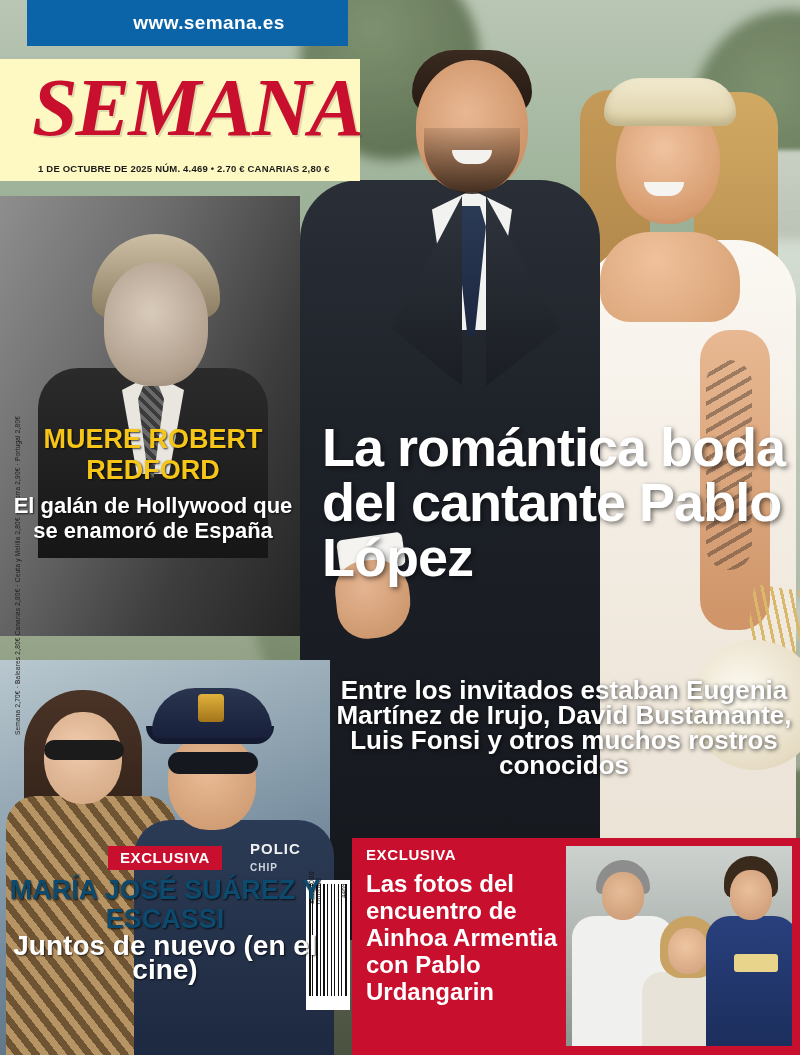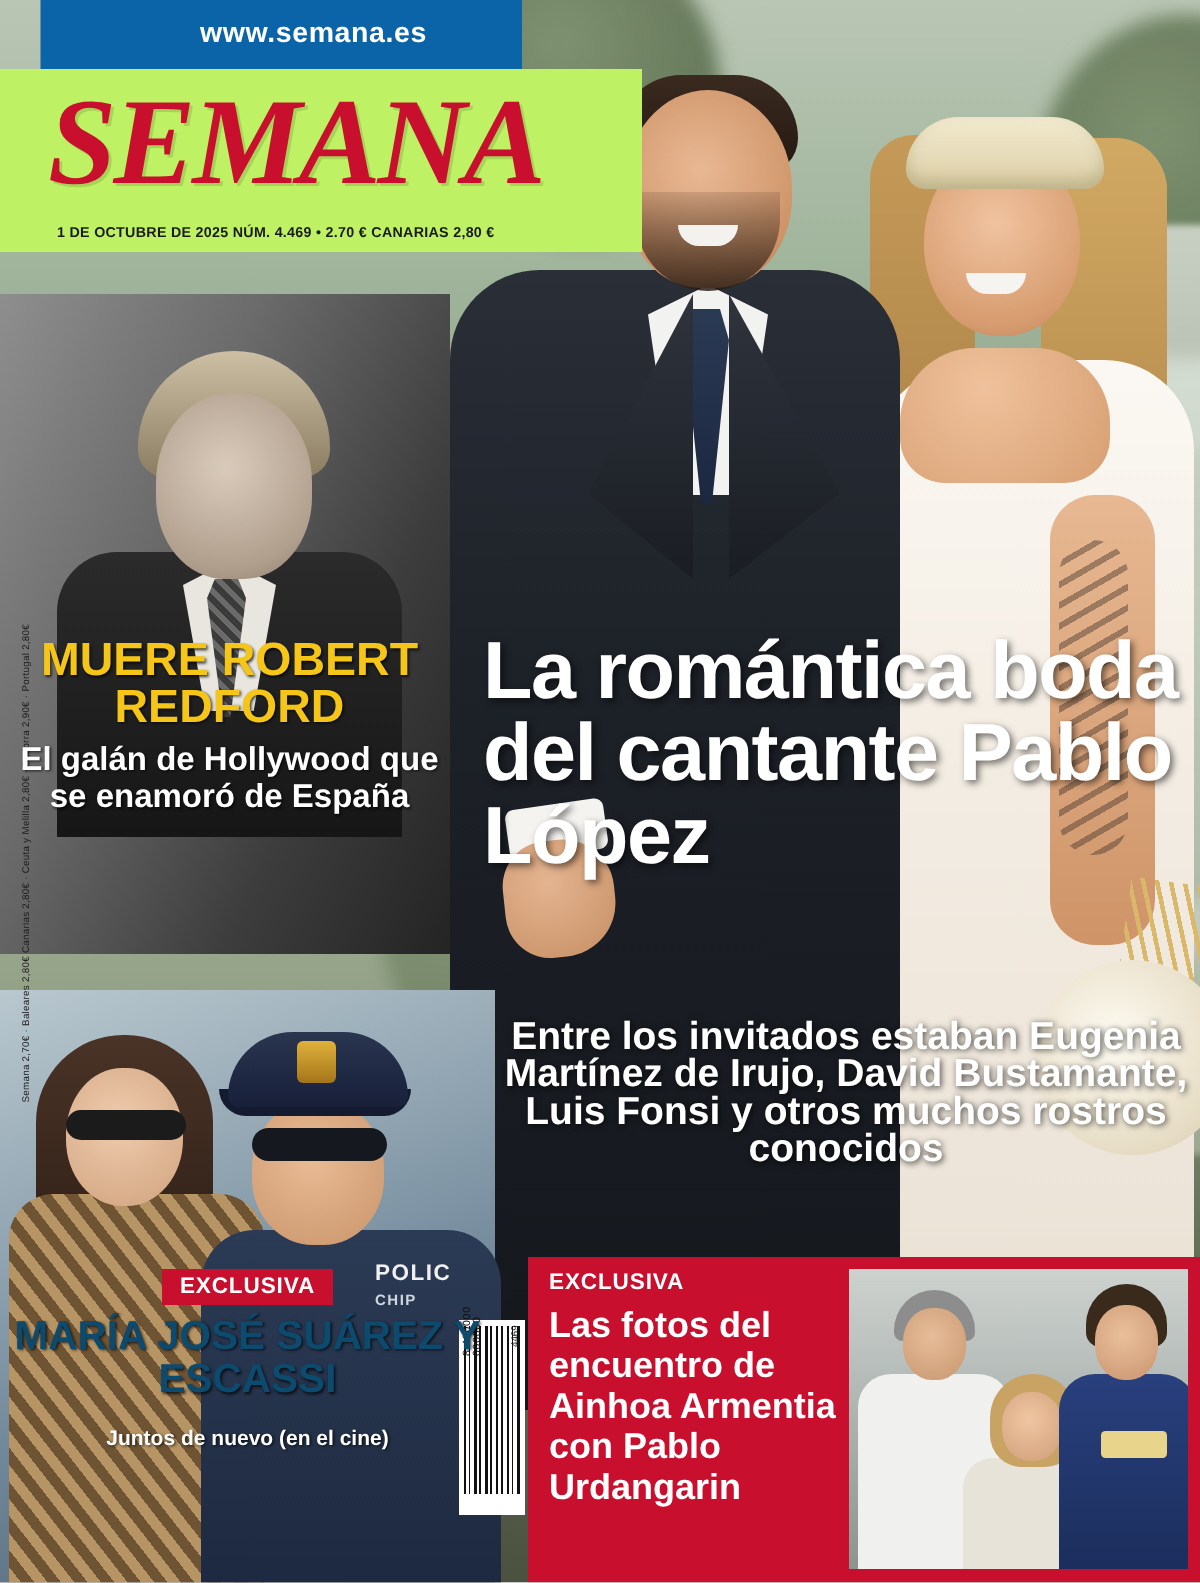--- a/index.html
+++ b/index.html
@@ -158,22 +158,22 @@
   
   .url-bar {
     position: absolute; left: 27px; top: 0; width: 321px; height: 46px;
     background: #0b63a8; color: #fff;
     display: flex; align-items: center; justify-content: center;
     font-weight: bold; font-size: 19px; letter-spacing: .4px; padding-left: 43px;
   }
 
   
   .masthead {
-    position: absolute; left: 0; top: 46px; width: 428px; height: 122px;
-    background: #bef264;
+    position: absolute; left: 0; top: 59px; width: 360px; height: 122px;
+    background: #fef9c3;
   }
   .logo {
     position: absolute; left: 32px; top: 8px;
     font-family: "Liberation Serif", serif;
     font-weight: bold; font-style: italic;
     font-size: 82px; line-height: 82px; letter-spacing: -2px;
     color: #c8102e;
     text-shadow: 2px 2px 0 rgba(0,0,0,.12);
   }
   .issue-line {
@@ -215,21 +215,21 @@
     position: absolute; left: 138px; top: 386px; width: 26px; height: 92px;
     background: repeating-linear-gradient(45deg, #3b3b3b 0 4px, #6a6a6a 4px 8px);
     clip-path: polygon(20% 0, 80% 0, 100% 14%, 60% 100%, 40% 100%, 0 14%);
   }
   .redford-text {
     position: absolute; left: 8px; top: 424px; width: 290px;
     text-align: center; z-index: 6;
   }
   .rf-kicker {
     font-family: "Liberation Sans", sans-serif;
-    font-weight: bold; font-size: 31px; line-height: 31px;
+    font-weight: bold; font-size: 27px; line-height: 31px;
     color: #f5c518; text-transform: uppercase;
     text-shadow: 1px 1px 2px rgba(0,0,0,.75);
   }
   .rf-sub {
     margin-top: 7px;
     font-weight: bold; font-size: 22px; line-height: 25px; color: #ffffff;
     text-shadow: 1px 1px 2px rgba(0,0,0,.7);
   }
 
   
@@ -301,22 +301,22 @@
     display: inline-block;
     background: #c8102e; color: #fff; font-weight: bold;
     font-size: 15px; letter-spacing: .6px; padding: 3px 12px 4px;
   }
   .mj-title {
     margin-top: 6px; color: #0c4a6e; font-weight: bold;
     font-size: 27px; line-height: 29px; text-transform: uppercase;
     text-shadow: 1px 1px 2px rgba(0,0,0,.75);
   }
   .mj-sub {
-    margin-top: 12px; color: #ffffff; font-weight: bold;
-    font-size: 14px; line-height: 24px;
+    margin-top: 0; color: #ffffff; font-weight: bold;
+    font-size: 28px; line-height: 24px;
     text-shadow: 1px 1px 2px rgba(0,0,0,.7);
   }
   .spine-text {
     position: absolute; left: 14px; top: 735px;
     width: 230px;
     transform: rotate(-90deg); transform-origin: left top;
     font-size: 6.5px; color: #1c1c1c; white-space: nowrap;
     letter-spacing: .2px;
   }
 

